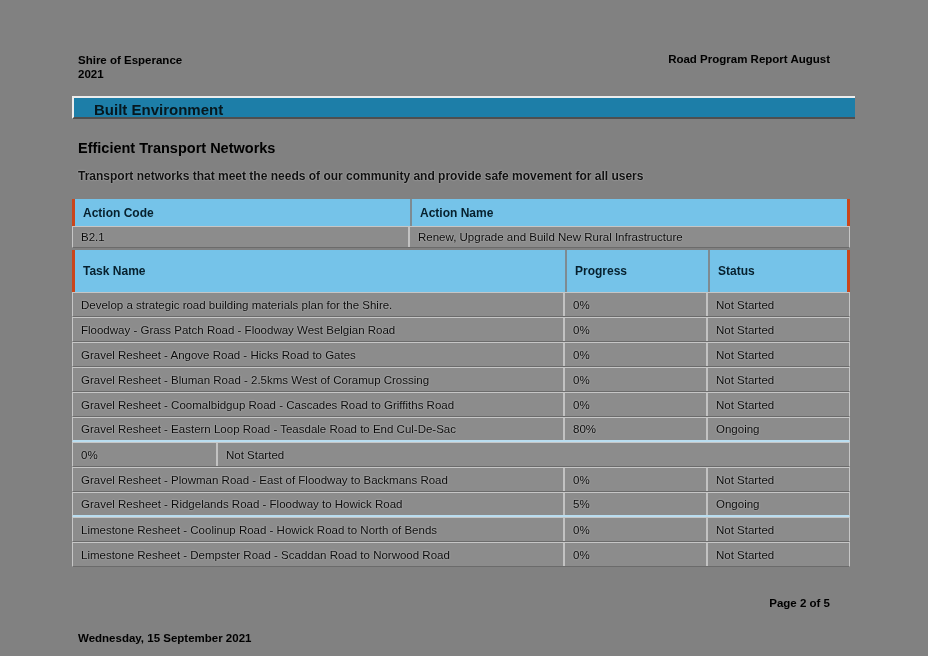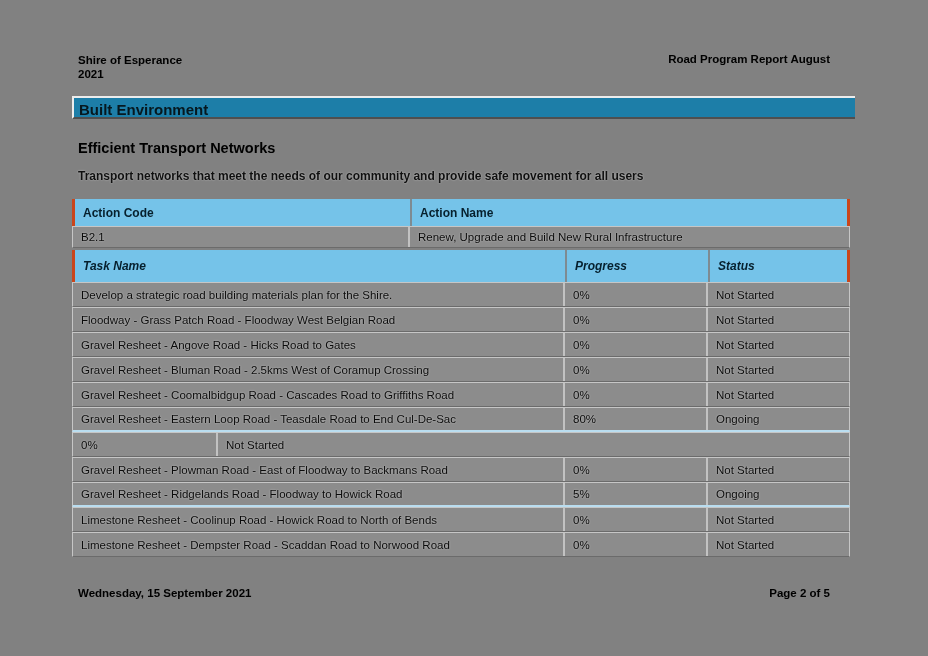--- a/index.html
+++ b/index.html
@@ -18,21 +18,21 @@
   .doc-header-left{margin-left:6px;font-size:11.5px;font-weight:bold;line-height:14px;}
   .doc-header-right{margin-right:25px;font-size:11.5px;font-weight:bold;text-align:right;}
 
   
   .banner{
     margin-top:15px;height:23px;line-height:23px;
     background:#1d7ea8;
     border-top:2px solid #ececec;border-left:2px solid #ececec;
     border-bottom:2px solid #4f4f4f;
     box-sizing:border-box;
-    padding-left:5px;
+    padding-left:20px;
     font-size:15px;font-weight:bold;color:#06181f;
   }
 
   .section-title{margin:21px 0 0 6px;font-size:14.5px;font-weight:bold;}
   .section-subtitle{
     margin:13px 0 0 6px;font-size:12px;font-weight:bold;color:#101010;
     text-shadow:0 0 2px rgba(255,255,255,0.55);
   }
 
   
@@ -71,31 +71,31 @@
     margin-top:24px;height:22px;line-height:19px;width:783px;
     background:#75c3e9;
     border:2px solid #f2f2f2;border-bottom-color:#5a5a5a;
     box-sizing:border-box;
     padding-left:7px;
     font-size:12.5px;font-weight:bold;color:#06202e;
   }
 
   
   .task-table{margin-top:2px;}
-  .task-table .tbl-head{height:32px;font-style:italic;}
+  .task-table .tbl-head{height:42px;}
   .task-table .row{height:25px;}
   .col-task-name{width:490px;}
   .col-progress{width:143px;}
   .col-status{flex:1;}
   .task-table .tbl-body .row:nth-child(6),
   .task-table .tbl-body .row:nth-child(9){border-bottom:2px solid #b9ddf0;}
 
   
   .doc-footer{margin-top:30px;display:flex;justify-content:space-between;}
-  .doc-footer .left{margin-left:6px;font-size:11.5px;font-weight:bold;}
+  .doc-footer .left{margin-left:6px;font-size:11.5px;font-weight:bold;margin-top:35px;}
   .doc-footer .right{margin-right:25px;font-size:11.5px;font-weight:bold;}
 </style>
 </head>
 <body>
 
 <div class="content">
 
   <div class="doc-header">
     <div class="doc-header-left">
       <div>Shire of Esperance</div>

